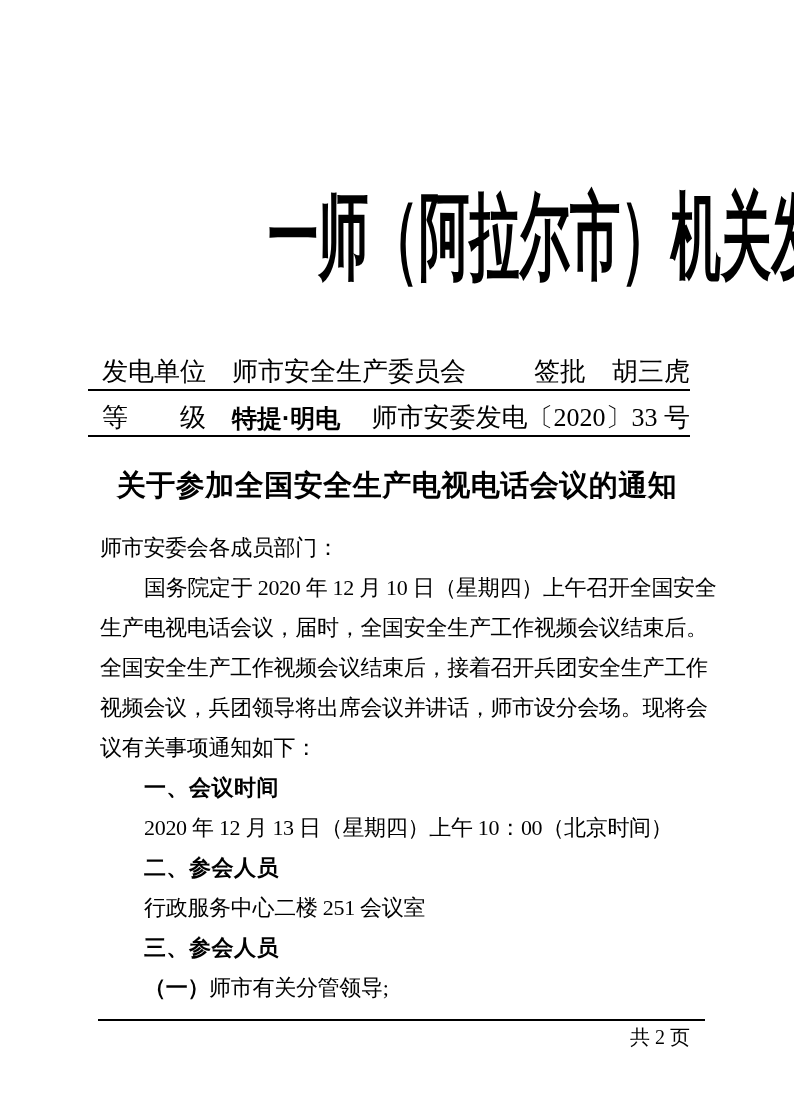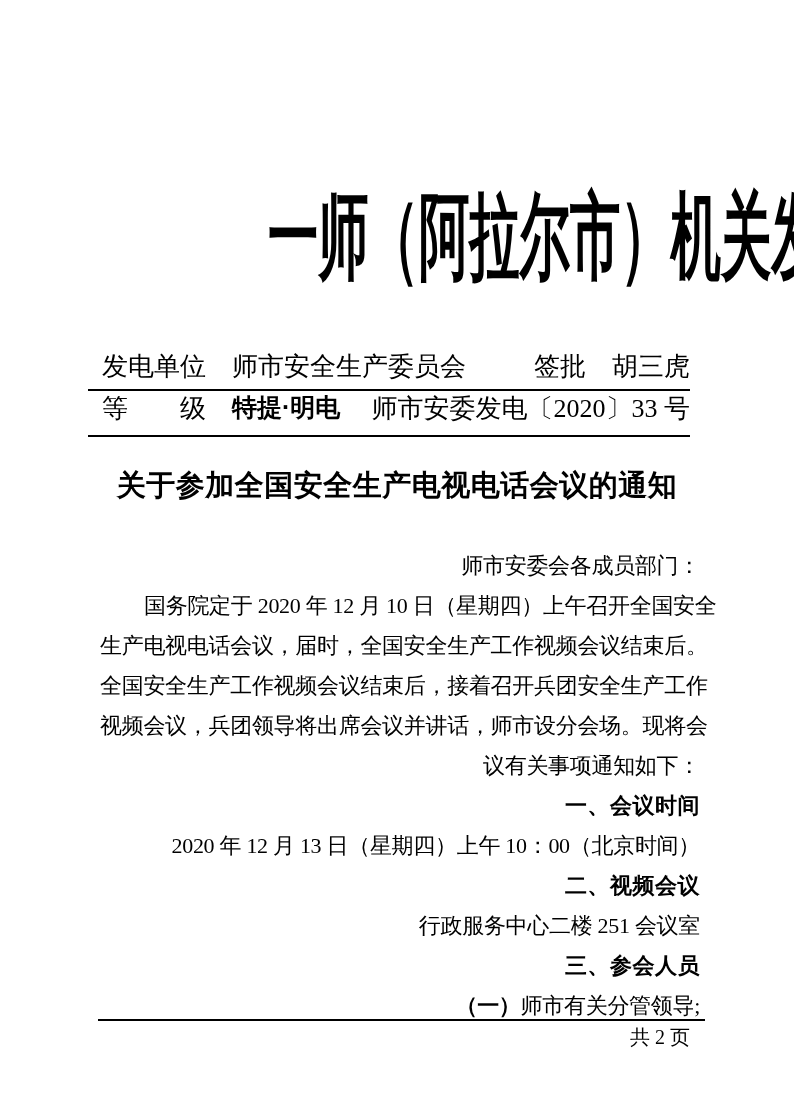--- a/index.html
+++ b/index.html
@@ -35,21 +35,21 @@
   }
 
   
   .dispatch-table {
     position: absolute;
     top: 349px; left: 88px; width: 602px;
     font-size: 26px;
   }
   .t-row {
     display: flex;
-    align-items: flex-start;
+    align-items: flex-end;
     border-bottom: 2px solid #000;
   }
   .t-row.row-1 { height: 42px; }
   .t-row.row-2 { height: 46px; }
   .t-row .lbl { margin-left: 14px; white-space: nowrap; }
   .t-row .val { margin-left: 26px; white-space: nowrap; }
   .t-row .sp { flex: 1; }
   .t-row .sign-lbl { white-space: nowrap; }
   .t-row .sign-val { margin-left: 26px; white-space: nowrap; }
   .t-row .grade-val {
@@ -68,21 +68,21 @@
     text-align: center;
     font-size: 29px;
     font-weight: bold;
     letter-spacing: 0.5px;
     white-space: nowrap;
   }
 
   
   .body-text {
     position: absolute;
-    top: 546px; left: 100px; width: 600px; text-align: right;
+    top: 528px; left: 100px; width: 600px;
   }
   .line {
     height: 40px;
     line-height: 40px;
     font-size: 22px;
     letter-spacing: -0.3px;
     white-space: nowrap;
     overflow: visible;
   }
   .line.indent { padding-left: 44px; }
@@ -140,21 +140,21 @@
 
   <div class="body-text">
       <div class="line">师市安委会各成员部门：</div>
       <div class="line indent">国务院定于 2020 年 12 月 10 日（星期四）上午召开全国安全</div>
       <div class="line">生产电视电话会议，届时，全国安全生产工作视频会议结束后。</div>
       <div class="line">全国安全生产工作视频会议结束后，接着召开兵团安全生产工作</div>
       <div class="line">视频会议，兵团领导将出席会议并讲话，师市设分会场。现将会</div>
       <div class="line">议有关事项通知如下：</div>
       <div class="line indent heading">一、会议时间</div>
       <div class="line indent">2020 年 12 月 13 日（星期四）上午 10：00（北京时间）</div>
-      <div class="line indent heading">二、视频会议</div>
+      <div class="line indent heading">二、参会人员</div>
       <div class="line indent">行政服务中心二楼 251 会议室</div>
       <div class="line indent heading">三、参会人员</div>
       <div class="line indent"><span class="prefix">（一）</span><span>师市有关分管领导;</span></div>
     </div>
 
   <div class="footer-rule"></div>
   <div class="footer-page">共 2 页</div>
 
 </div>
 

